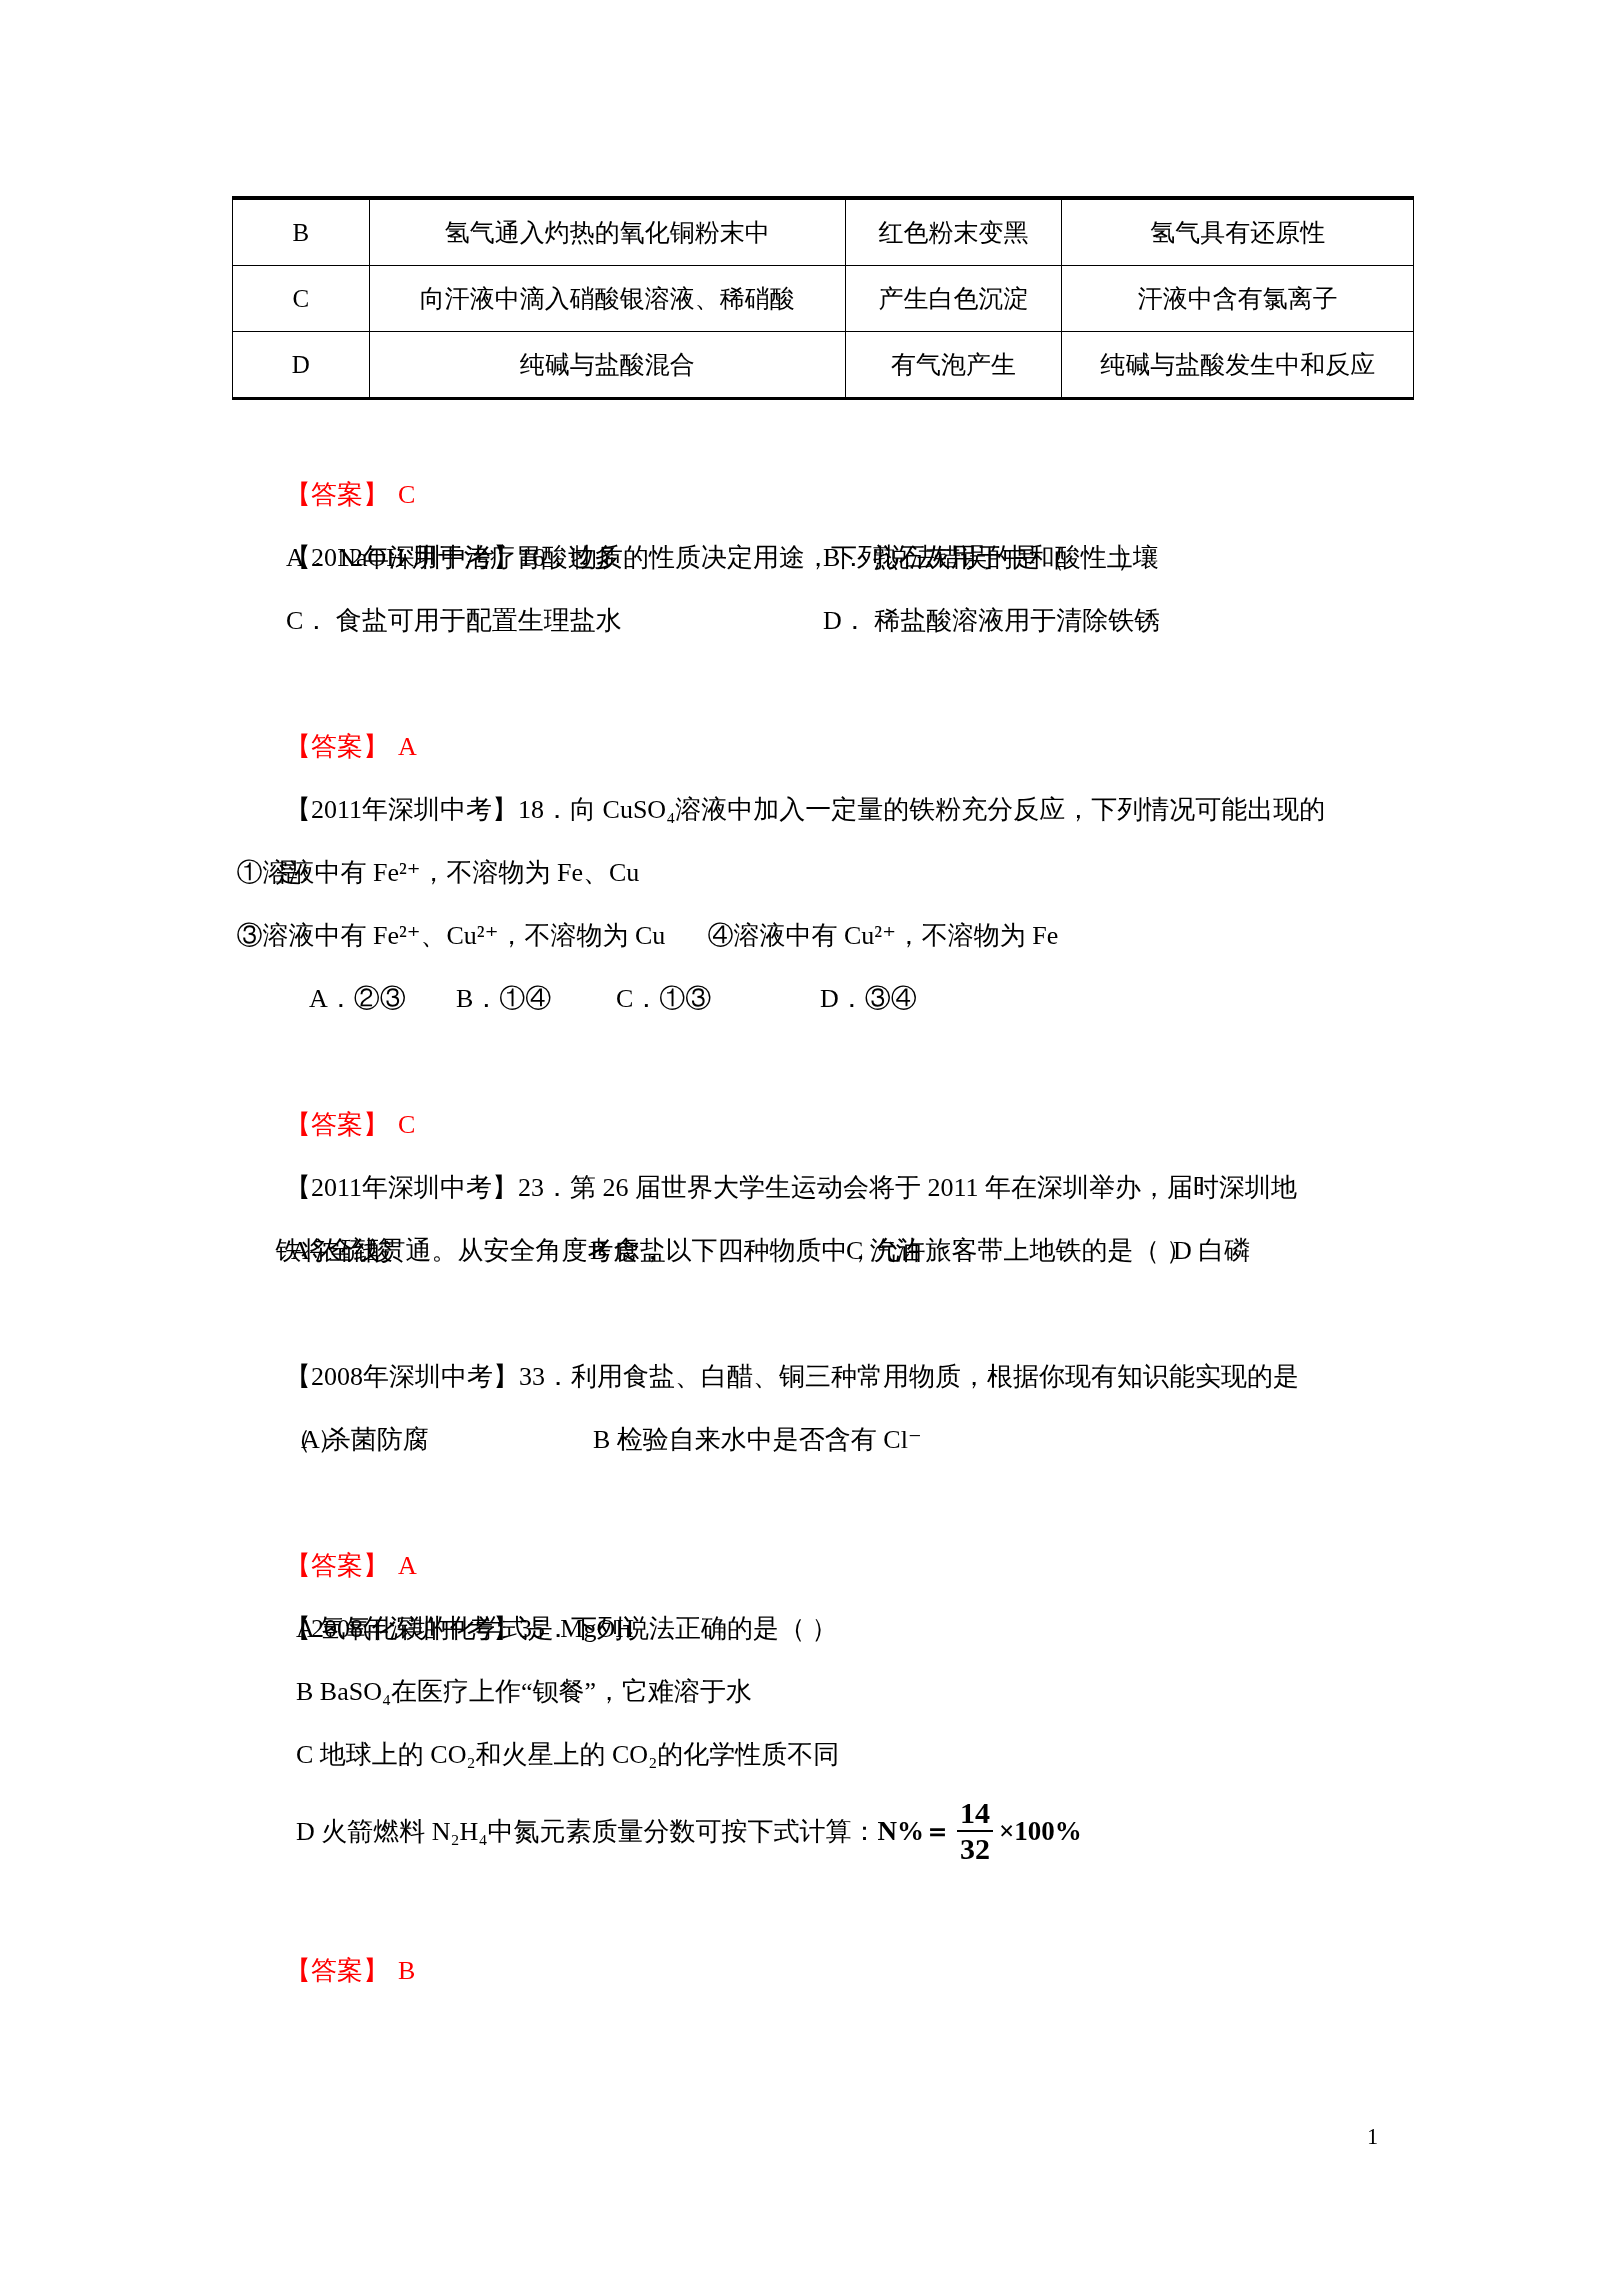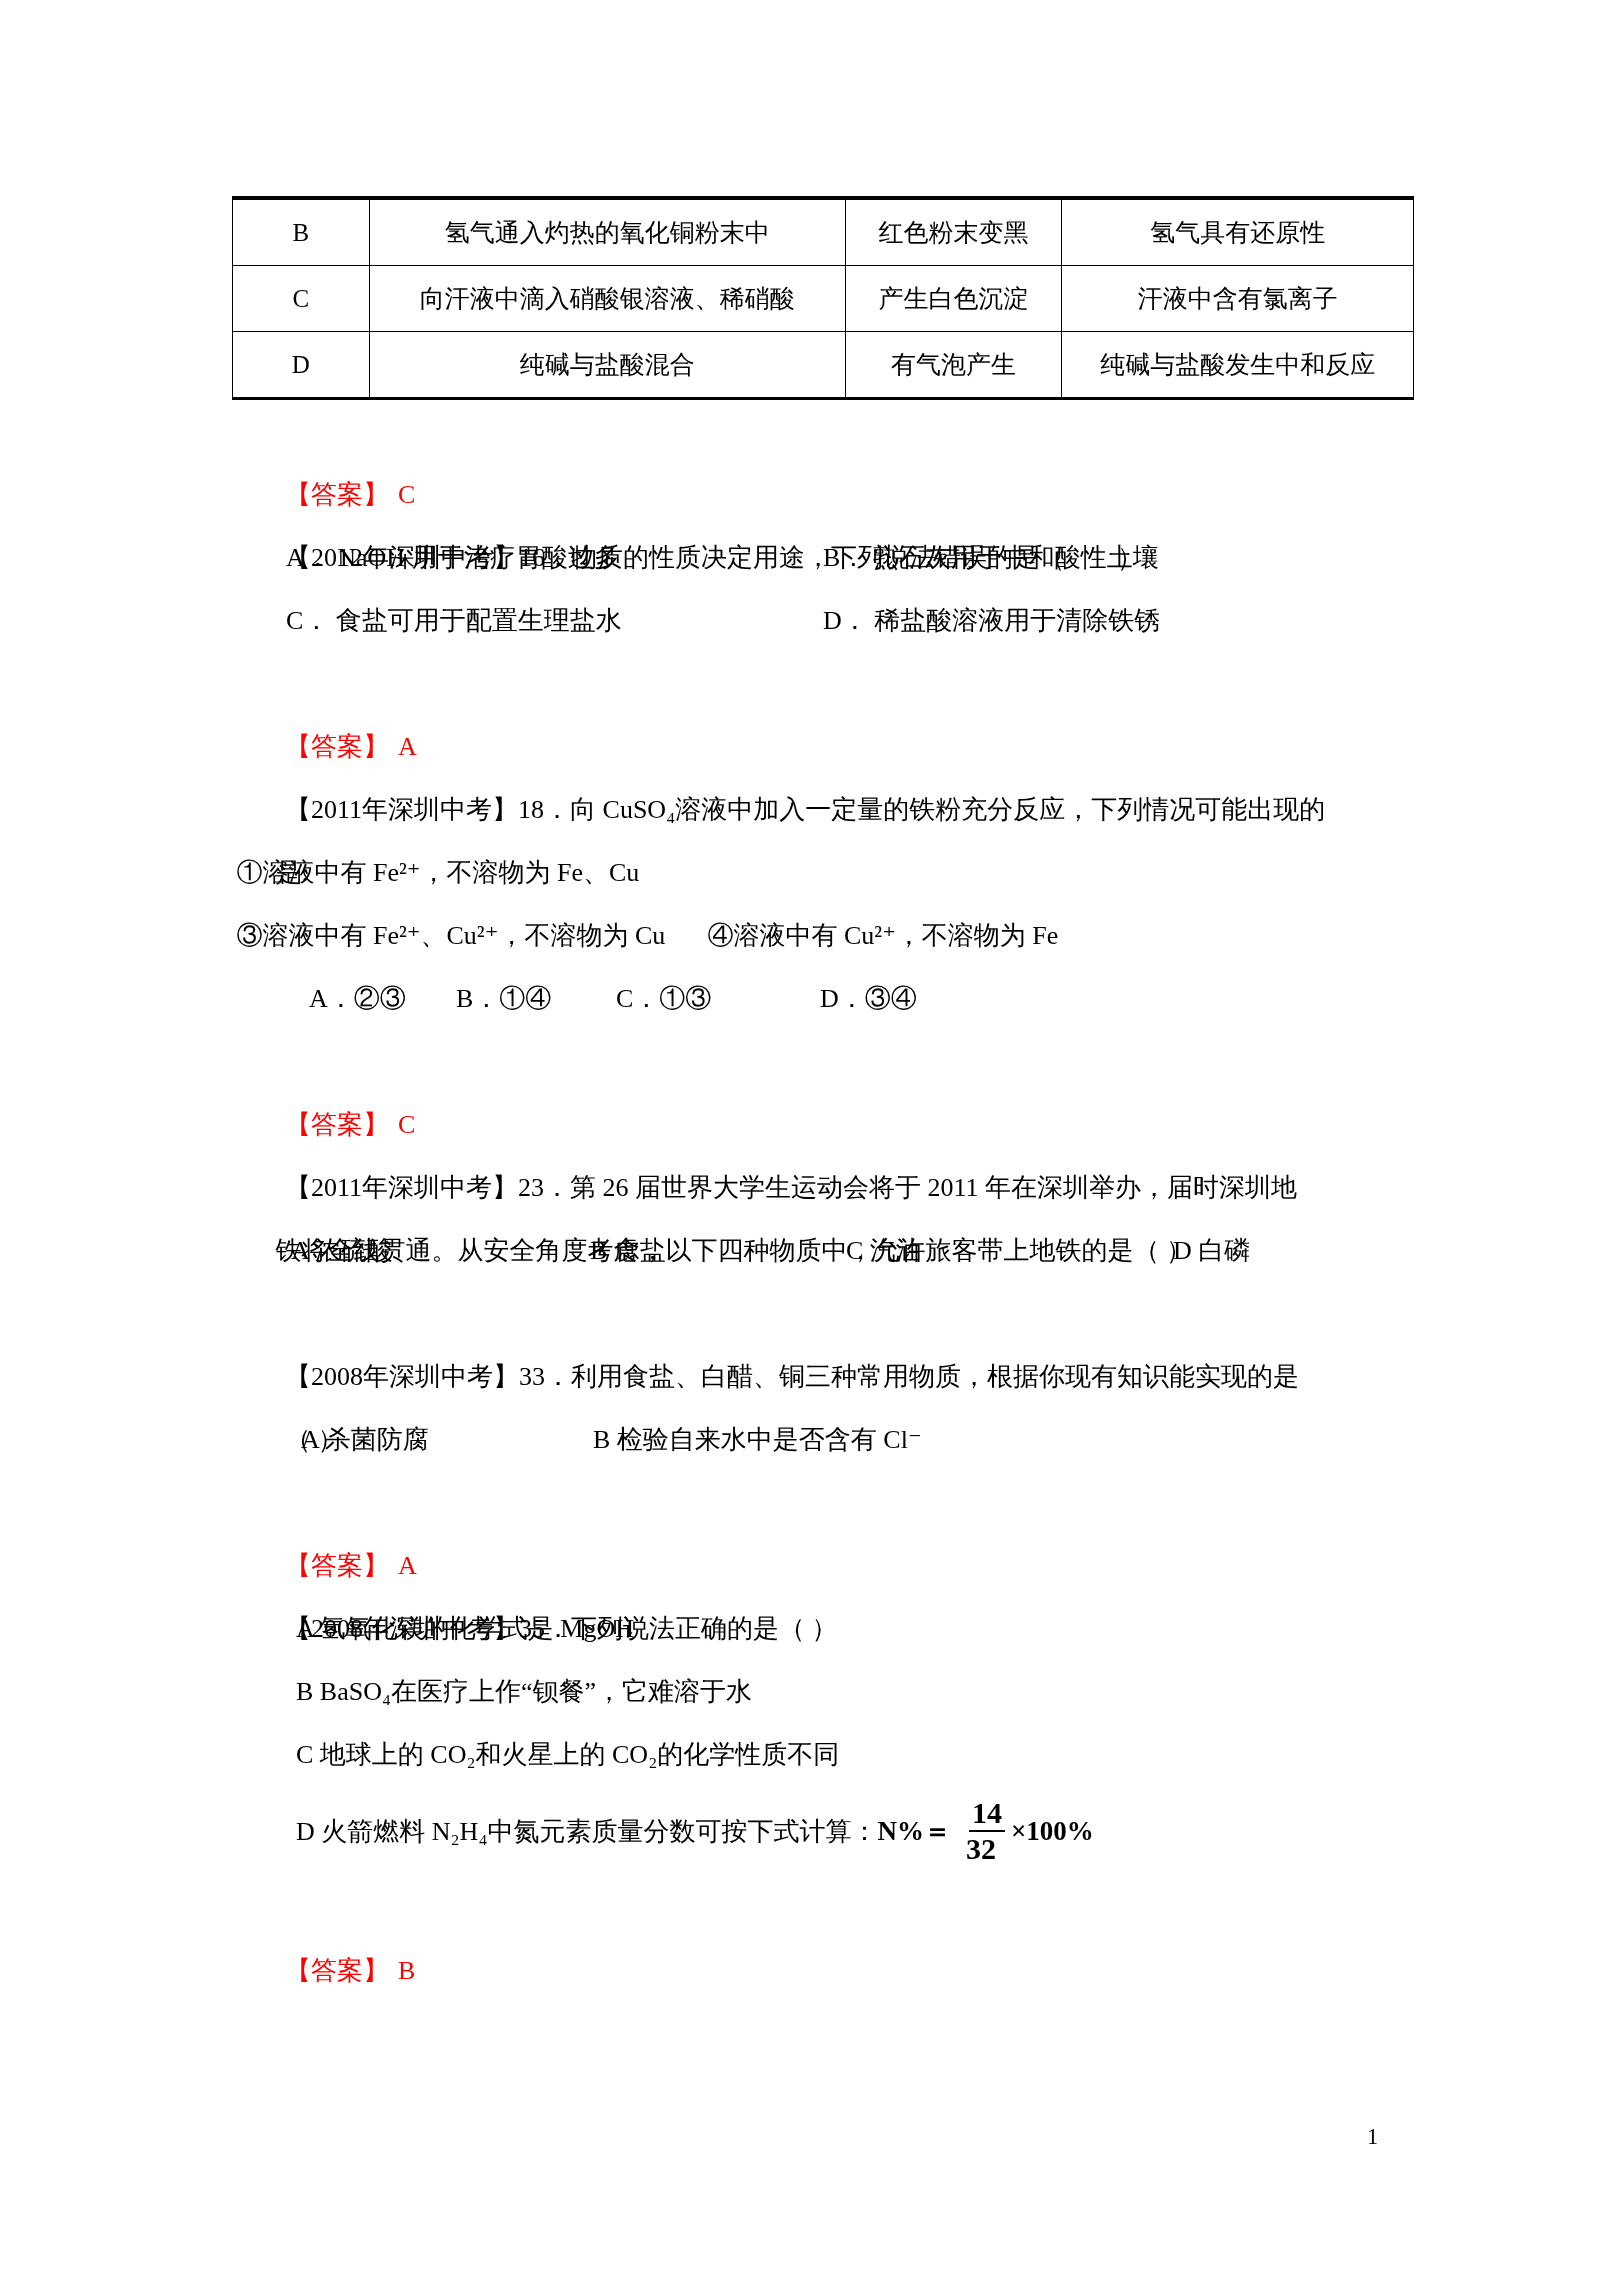--- a/index.html
+++ b/index.html
@@ -61,21 +61,21 @@
   .formula{font-weight:bold;font-size:27px;}
   .frac{
     display:inline-block;
     vertical-align:middle;
     text-align:center;
     font-weight:bold;
     font-size:30px;
     line-height:1.15;
     margin:0 5.6px;
   }
-  .frac .num{display:block;border-bottom:2.2px solid #000;padding:0 3.4px;margin-left:12px;}
+  .frac .num{display:block;border-bottom:2.2px solid #000;padding:0 3.4px;}
   .frac .den{display:block;}
   .page-number{
     position:absolute;
     left:1367px;
     top:2126px;
     font-size:22.4px;
     line-height:22.4px;
   }
 </style>
 </head>

